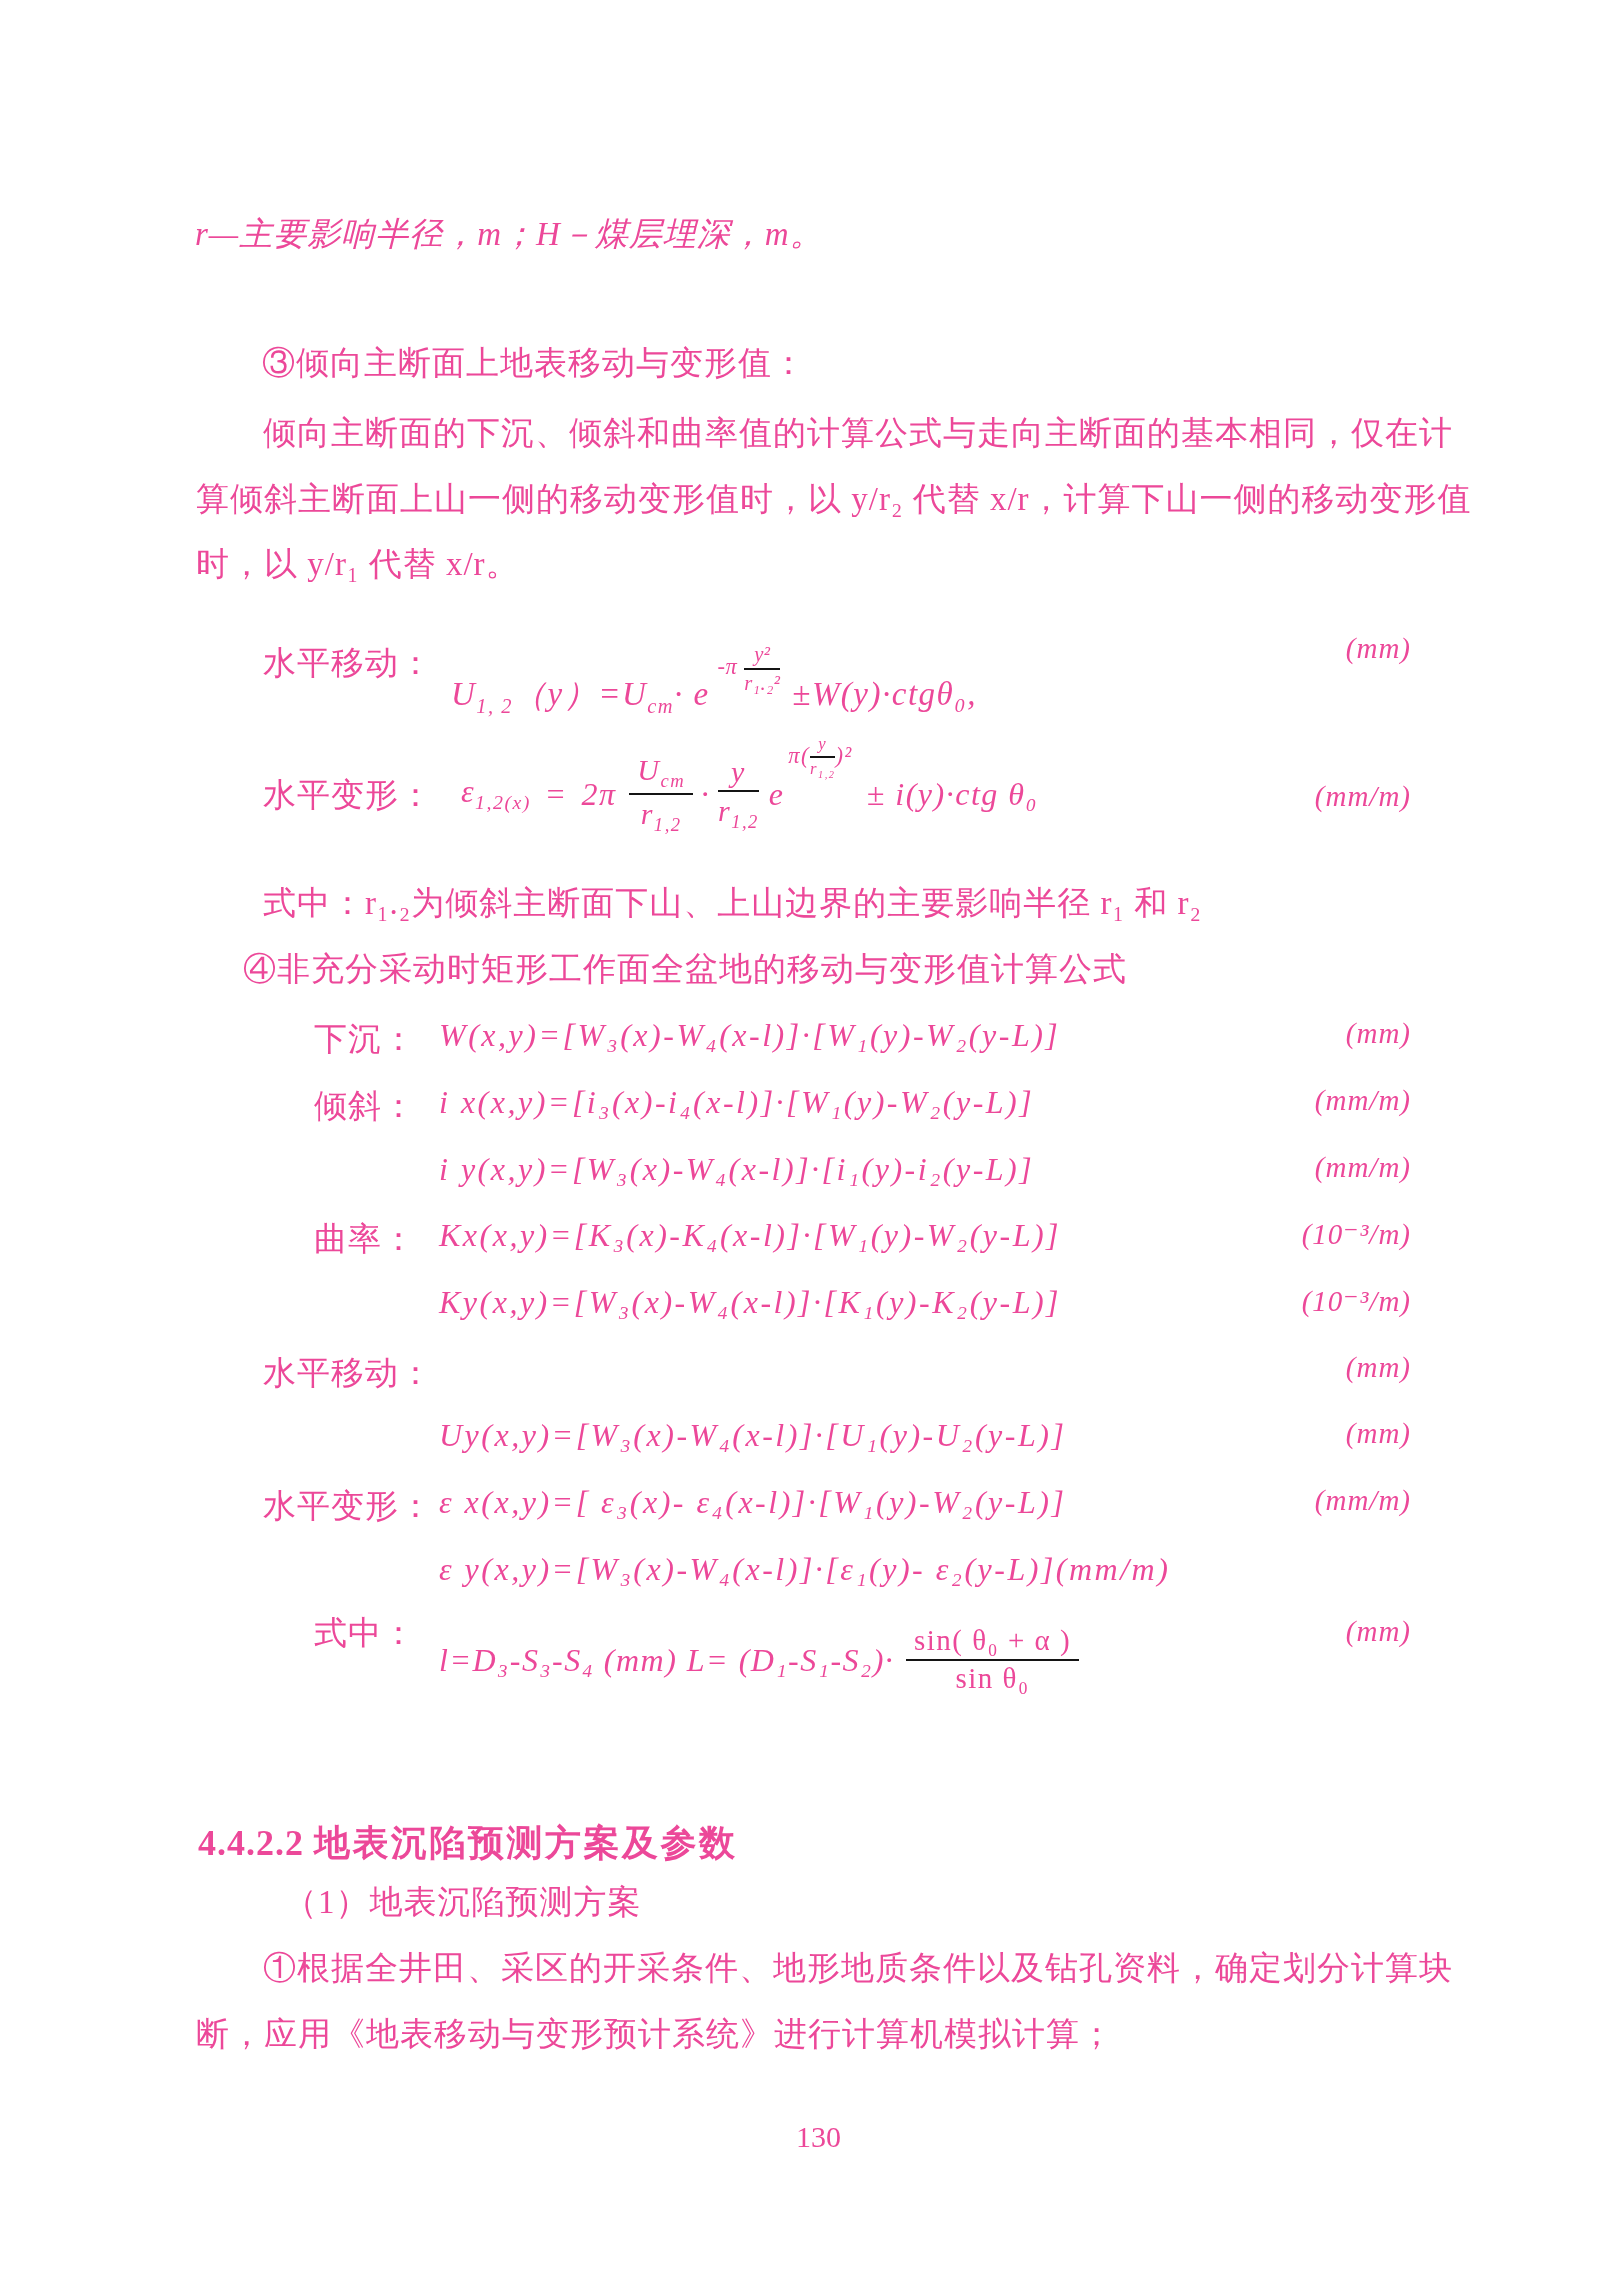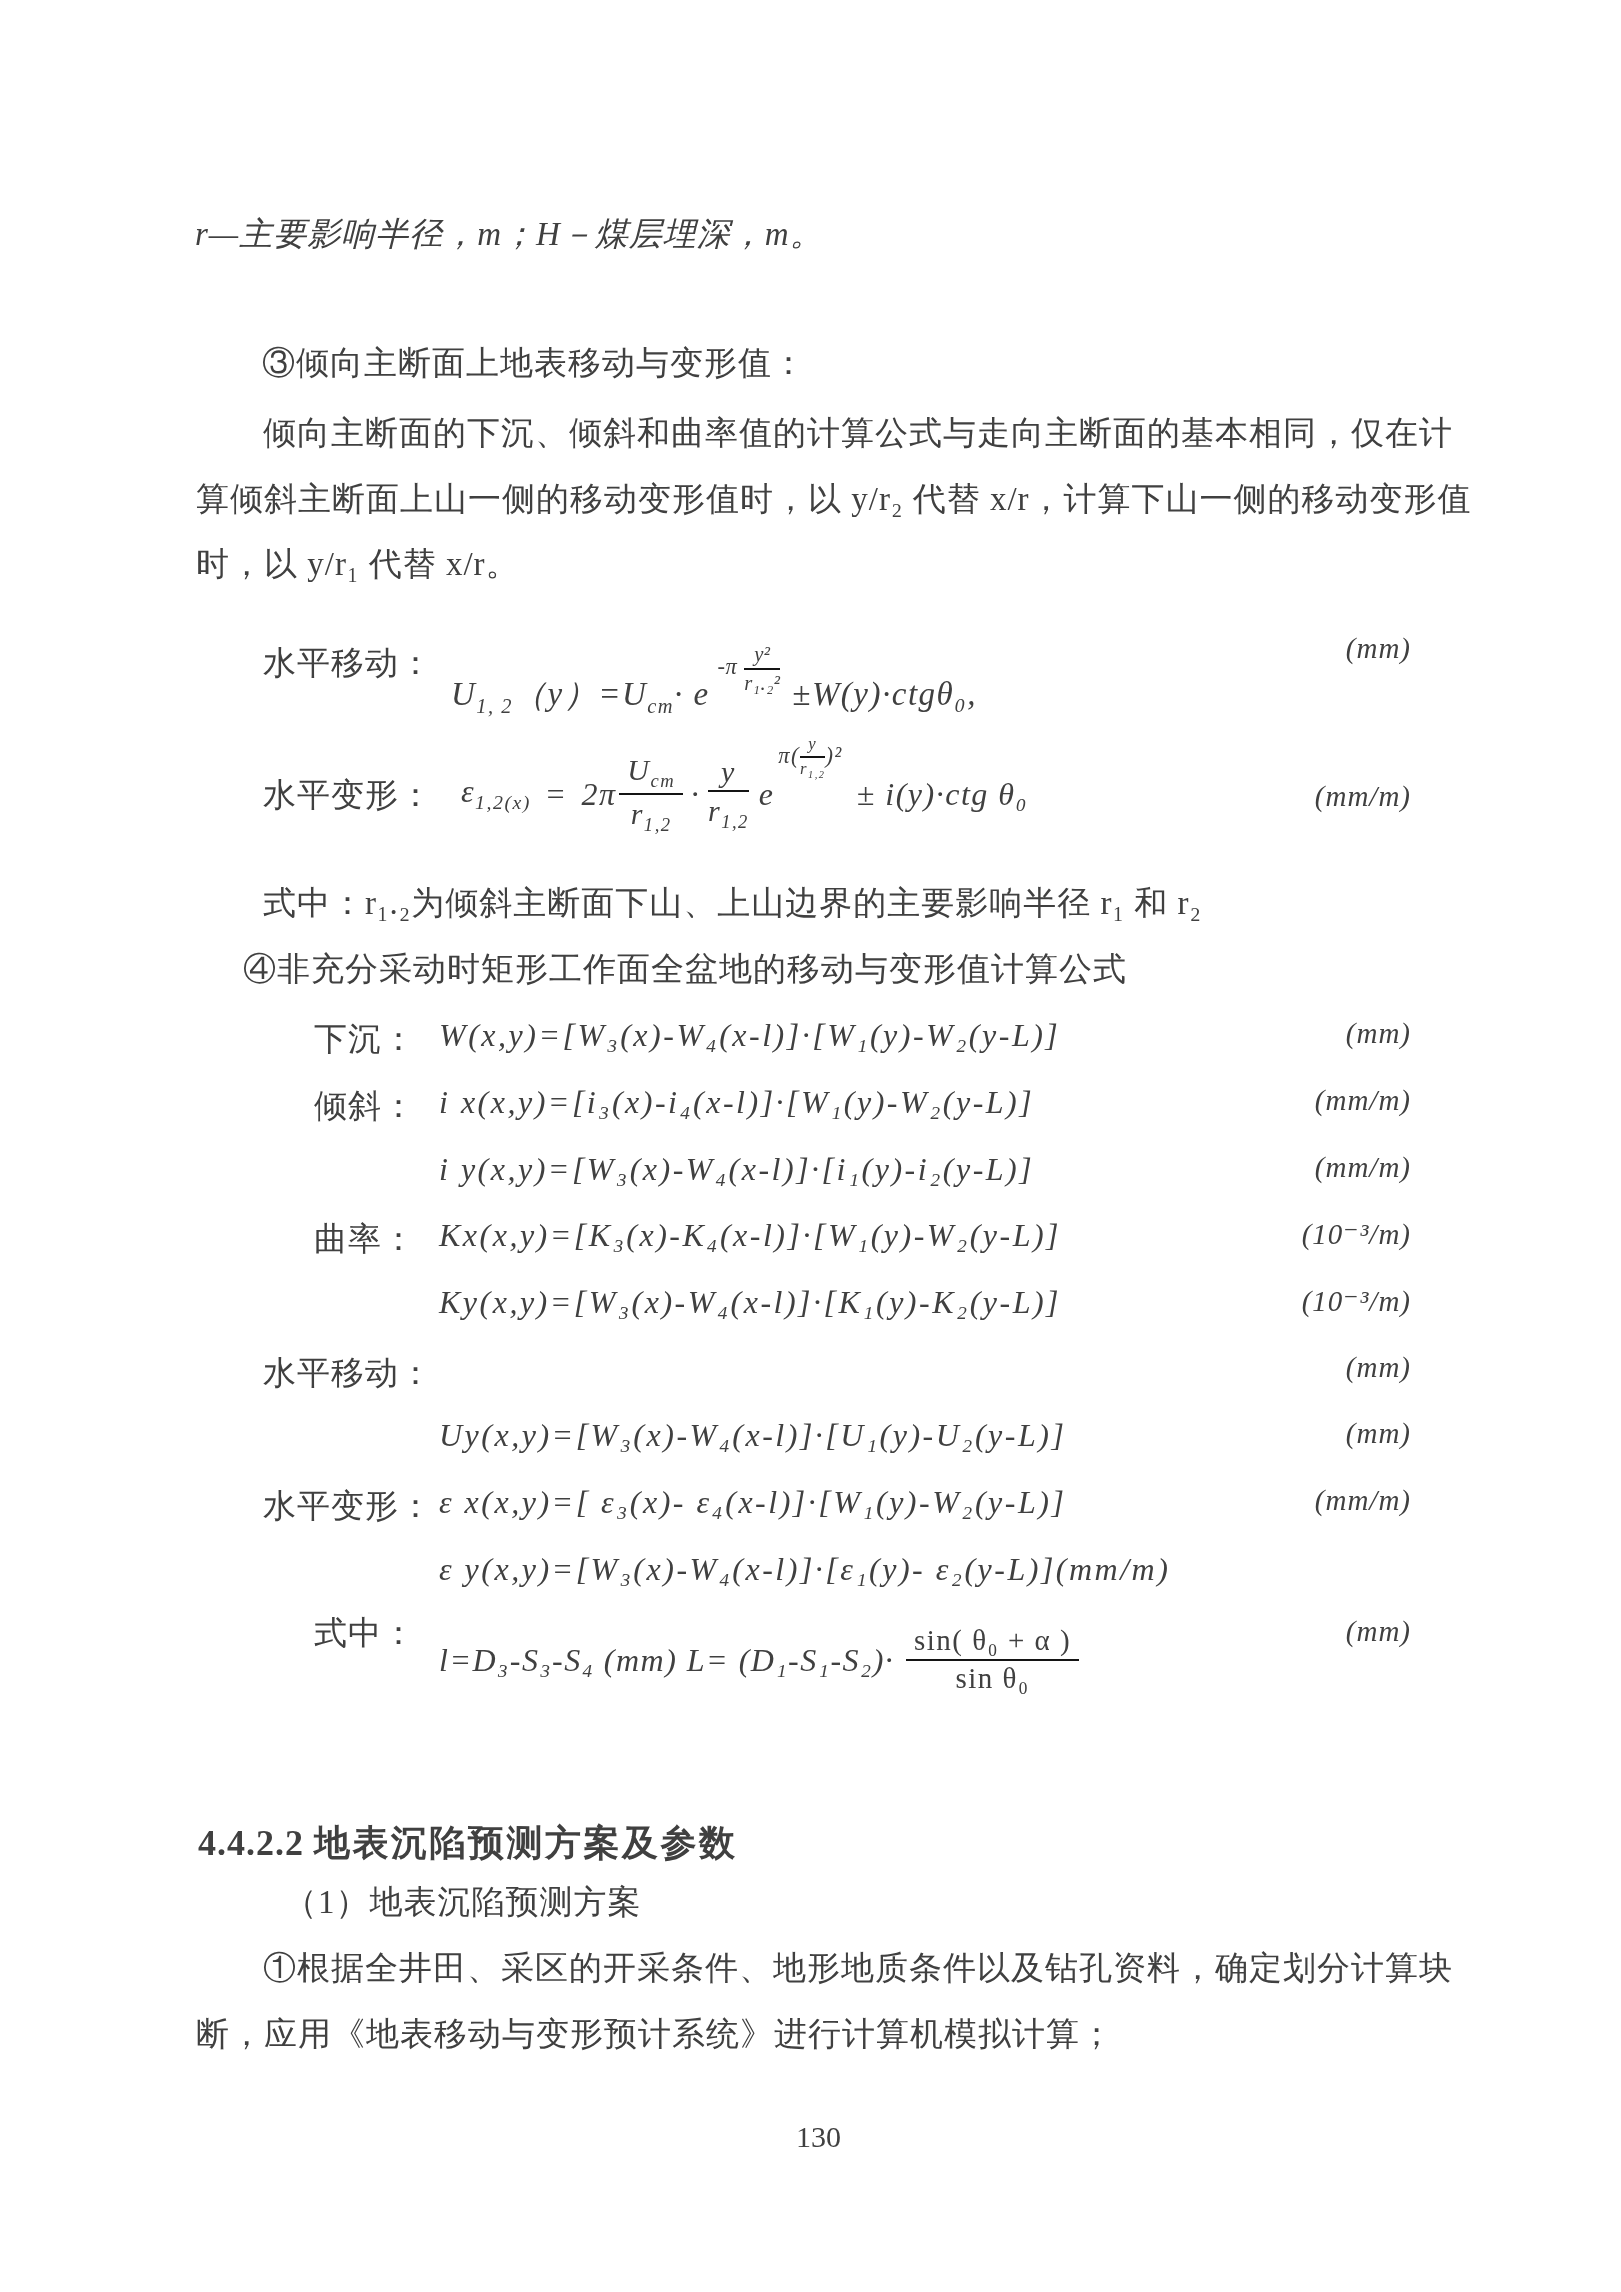--- a/index.html
+++ b/index.html
@@ -1,21 +1,21 @@
 <!DOCTYPE html>
 <html><head>
 <meta charset="utf-8">
 <style>
   html,body { margin:0; padding:0; background:#888; }
   .page {
     position:relative;
     width:1621px; height:2293px;
     margin:0 auto;
     background:#ffffff;
-    color:#404040;
+    color:#ec4899;
     font-family:"Liberation Serif","DejaVu Serif",serif;
     overflow:hidden;
   }
   .line {
     position:absolute;
     font-size:33px;
     letter-spacing:1px;
     line-height:1.15;
     white-space:nowrap;
   }
@@ -71,21 +71,21 @@
   <div class="fline1" style="left:451px; top:672px">
     <span>U</span><sub>1, 2</sub><span>（y）=U</span><sub>cm</sub><span>· e</span><span class="exp1"><span>-π</span><span class="frac"><span class="num">y²</span><span class="den">r₁.₂²</span></span></span><span class="tail1">±W(y)·ctgθ₀,</span>
   </div>
   <div class="funit" style="top:632px">(mm)</div>
 
   <div class="line" style="left:263px; top:777px">水平变形：</div>
   <div class="fline2" style="left:461px; top:745px; height:98px">
     <span><span>ε</span><sub>1,2(x)</sub></span>
     <span class="gap-m">=</span>
     <span>2π</span>
-    <span class="frac" style="margin-left:3px">
+    <span class="frac" style="margin-left:13px">
       <span class="num"><span>U</span><sub>cm</sub></span>
       <span class="den"><span>r</span><sub>1,2</sub></span>
     </span>
     <span class="gap-s">·</span>
     <span class="frac">
       <span class="num">y</span>
       <span class="den"><span>r</span><sub>1,2</sub></span>
     </span>
     <span style="margin-left:9.8px">e</span>
     <span class="exp2"><span>π(</span><span class="frac"><span class="num">y</span><span class="den"><span>r</span><sub>1,2</sub></span></span><span>)²</span></span>

